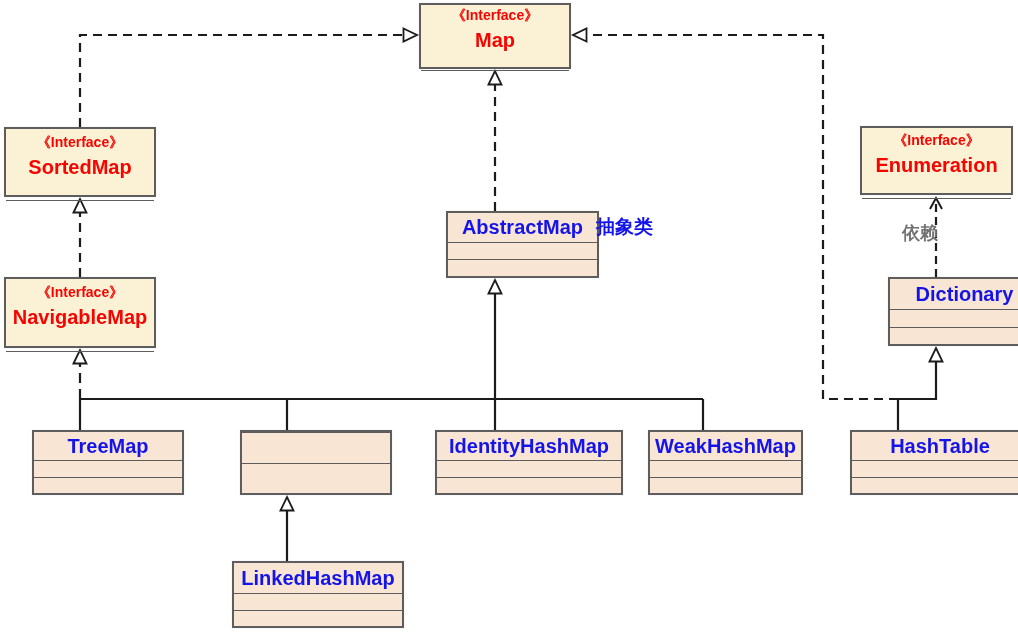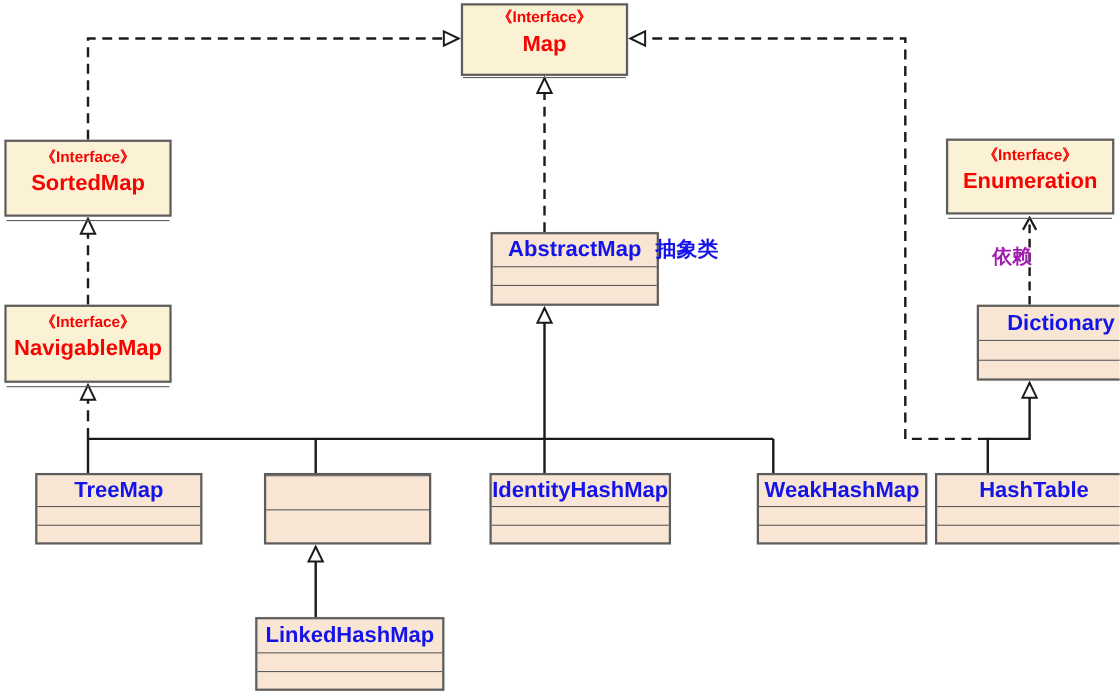--- a/index.html
+++ b/index.html
@@ -29,21 +29,21 @@
   .stereo{font-size:14px;line-height:1.5;}
   .nm{font-size:20px;line-height:1.45;}
   .comp{border-top:1.6px solid #5d5d5d;flex:1 1 auto;}
   .floating-label{
     position:absolute;
     font-weight:700;
     white-space:nowrap;
     margin-left:13px;
   }
   .lbl-blue{color:#1414E8;font-size:19px;}
-  .lbl-red{color:#a21caf;font-size:18px;text-align:right;}
+  .lbl-red{color:#737373;font-size:18px;text-align:right;}
 </style>
 </head>
 <body>
 
 <div id="canvas">
 
   <svg id="edges" viewBox="0 0 1018 636" xmlns="http://www.w3.org/2000/svg">
     <defs>
       <marker id="tri" markerUnits="userSpaceOnUse" markerWidth="20" markerHeight="18" refX="15" refY="8" orient="auto">
         <path d="M1.5,1.5 L15,8 L1.5,14.5 Z" fill="#ffffff" stroke="#1b1b1b" stroke-width="1.8"></path>
@@ -133,29 +133,29 @@
     </div>
     <div class="comp"></div>
     <div class="comp"></div>
   </div>
 
   <div class="node cls" style="left:212px;top:430px;width:152px;height:65px">
     <div class="comp"></div>
     <div class="comp"></div>
   </div>
 
-  <div class="node cls" style="left:417px;top:430px;width:165px;height:65px">
+  <div class="node cls" style="left:407px;top:430px;width:188px;height:65px">
     <div class="title" style="height:28px">
       <div class="nm">IdentityHashMap</div>
     </div>
     <div class="comp"></div>
     <div class="comp"></div>
   </div>
 
-  <div class="node cls" style="left:660px;top:430px;width:155px;height:65px">
+  <div class="node cls" style="left:620px;top:430px;width:155px;height:65px">
     <div class="title" style="height:28px">
       <div class="nm">WeakHashMap</div>
     </div>
     <div class="comp"></div>
     <div class="comp"></div>
   </div>
 
   <div class="node cls" style="left:822px;top:430px;width:180px;height:65px">
     <div class="title" style="height:28px">
       <div class="nm">HashTable</div>

